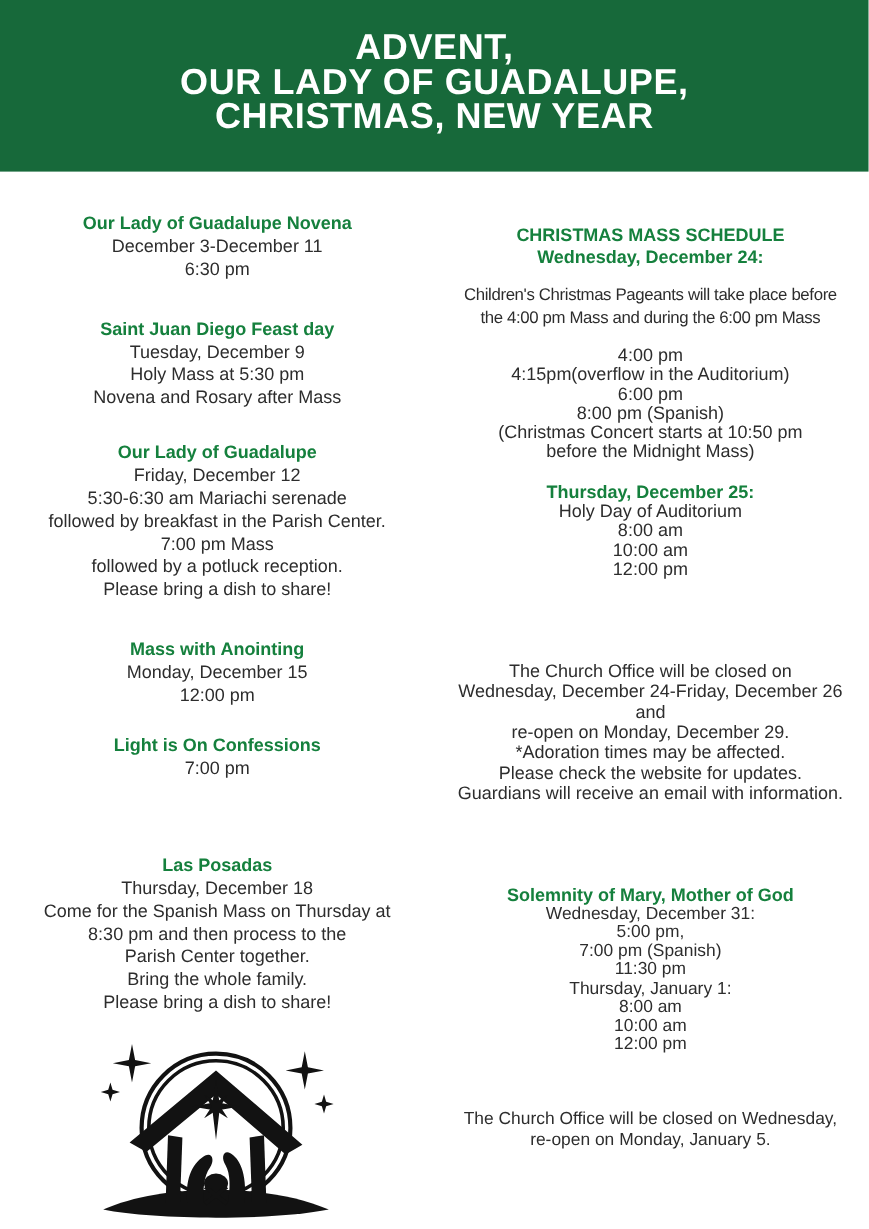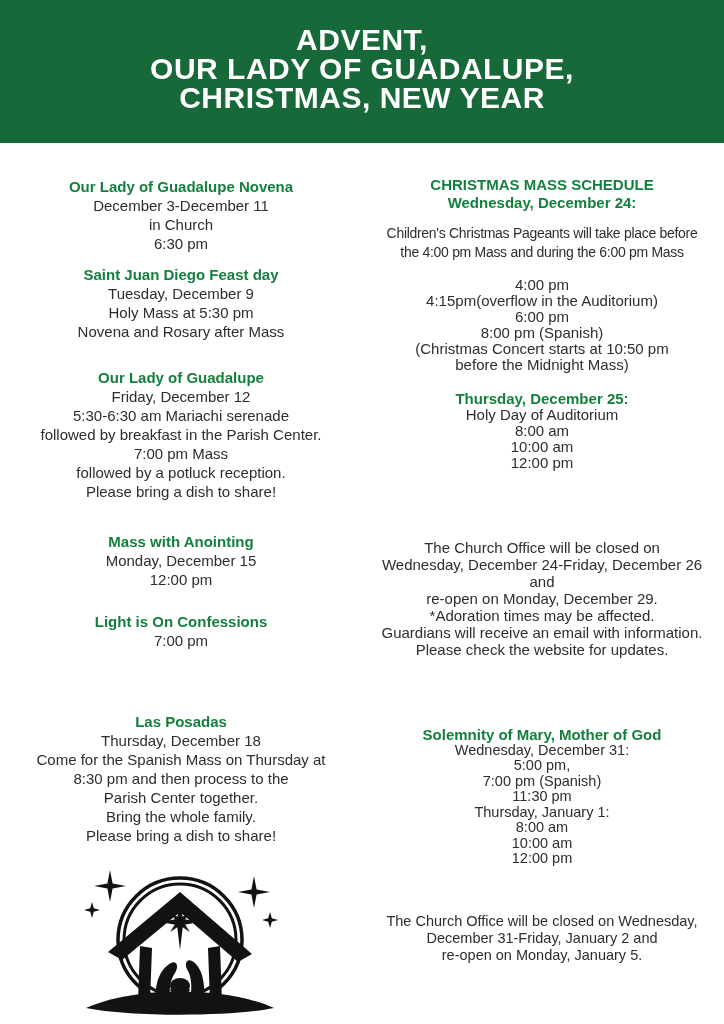--- a/index.html
+++ b/index.html
@@ -26,21 +26,21 @@
     line-height: 29px;
     letter-spacing: 0.5px;
   }
   .block {
     position: absolute;
     text-align: center;
     font-size: 15px;
     line-height: 19px;
   }
   .lc { left: 20px;  width: 322px; }
-  .rc { left: 359px; width: 366px; }
+  .rc { left: 359px; width: 366px; margin-top: 12px; }
   .h  { font-weight: bold; color: #15803d; }
   .i  { }
   .f14  { font-size: 14px; }
   .f145 { font-size: 14.5px; }
   .lh155 { line-height: 15.5px; }
   .lh16  { line-height: 16px; }
   .lh17  { line-height: 17px; }
   .lh18  { line-height: 18px; }
   .tight { letter-spacing: -0.3px; }
   .nativity {
@@ -60,21 +60,20 @@
     <div class="header-title">
       <div>ADVENT,</div>
       <div>OUR LADY OF GUADALUPE,</div>
       <div>CHRISTMAS, NEW YEAR</div>
     </div>
   </div>
 
   <div class="block lc" style="top:177px">
     <div class="h">Our Lady of Guadalupe Novena</div>
     <div>December 3-December 11</div>
-    <div>in Church</div>
     <div>6:30 pm</div>
   </div>
 
   <div class="block lc" style="top:265px">
     <div class="h">Saint Juan Diego Feast day</div>
     <div>Tuesday, December 9</div>
     <div>Holy Mass at 5:30 pm</div>
     <div>Novena and Rosary after Mass</div>
   </div>
 
@@ -169,35 +168,34 @@
     <div>10:00 am</div>
     <div>12:00 pm</div>
   </div>
 
   <div class="block rc lh17" style="top:539px">
     <div>The Church Office will be closed on</div>
     <div>Wednesday, December 24-Friday, December 26</div>
     <div>and</div>
     <div>re-open on Monday, December 29.</div>
     <div>*Adoration times may be affected.</div>
+    <div>Please check the website for updates.</div>
     <div>Guardians will receive an email with information.</div>
-    <div>Please check the website for updates.</div>
   </div>
 
   <div class="block rc f145 lh155" style="top:727px">
     <div class="h" style="font-size:15px">Solemnity of Mary, Mother of God</div>
     <div>Wednesday, December 31:</div>
     <div>5:00 pm,</div>
     <div>7:00 pm (Spanish)</div>
     <div>11:30 pm</div>
     <div>Thursday, January 1:</div>
     <div>8:00 am</div>
     <div>10:00 am</div>
     <div>12:00 pm</div>
   </div>
 
   <div class="block rc lh17 f145" style="top:913px">
     <div class="i">The Church Office will be closed on Wednesday,</div>
-    <div class="i">December 31-Friday, January 2 and</div>
     <div class="i">re-open on Monday, January 5.</div>
   </div>
 
 </div>
 
 </body></html>

